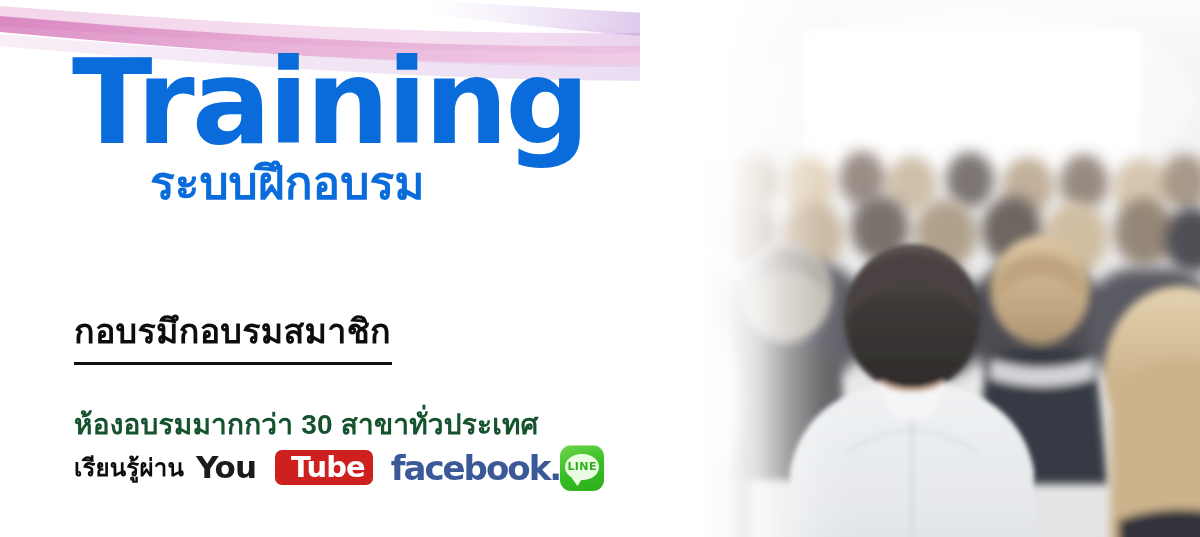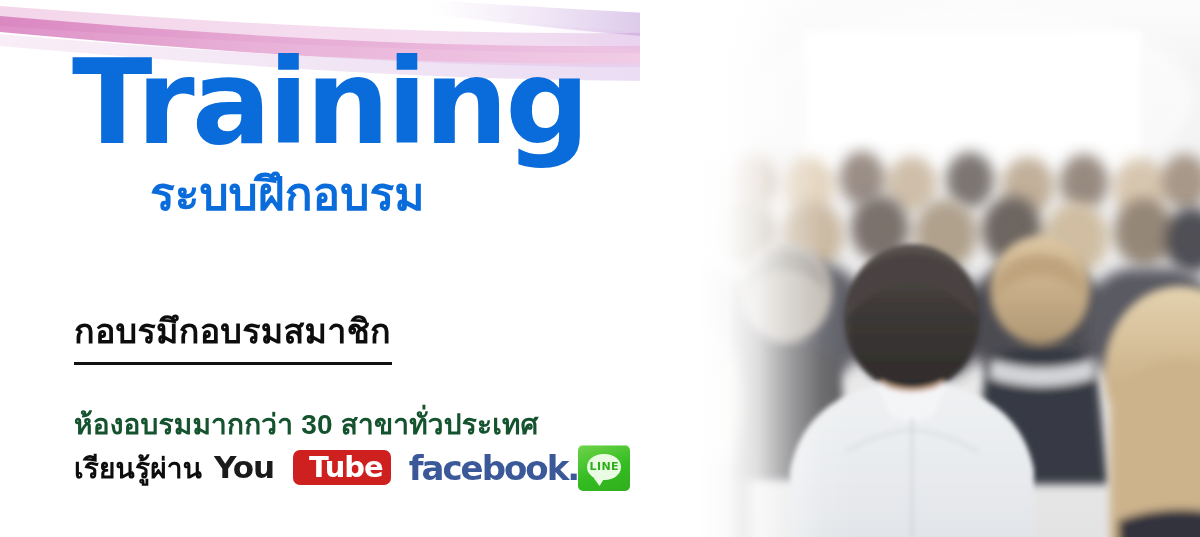--- a/index.html
+++ b/index.html
@@ -65,21 +65,21 @@
   #main-title {
     font-size:118px;
     line-height:0.92;
     font-weight:700;
     color:#0a6cdb;
     letter-spacing:-3px;
     font-family:"DejaVu Sans","Liberation Sans",sans-serif;
   }
 
   #sub-title-thai {
-    margin-top:13px;
+    margin-top:2px;
     margin-left:78px;
     font-size:46px;
     line-height:1.05;
     font-weight:700;
     color:#0a6cdb;
     letter-spacing:0px;
     font-family:"Liberation Sans","DejaVu Sans",sans-serif;
   }
 
   #headline-block { position:absolute; left:74px; top:312px; width:520px; }
@@ -110,21 +110,21 @@
   }
 
   #social-row {
     display:flex;
     align-items:center;
     gap:0px;
     white-space:nowrap;
   }
 
   #learn-via-label {
-    font-size:28px;
+    font-size:24px;
     font-weight:700;
     color:#0d0d0d;
     letter-spacing:0.2px;
     margin-right:12px;
   }
 
   
   #youtube-logo {
     display:inline-flex;
     align-items:center;
@@ -162,22 +162,22 @@
     font-size:34px;
     font-weight:700;
     color:#3b5998;
     letter-spacing:-2px;
     line-height:1;
     margin-right:0;
   }
 
   
   #line-logo {
-    width:52px; height:46px;
-    border-radius:5px;
+    width:44px; height:46px;
+    border-radius:11px;
     background:linear-gradient(160deg,#6fd44a 0%,#35bd22 55%,#2fae1c 100%);
     position:relative;
     display:inline-flex;
     align-items:center;
     justify-content:center;
     flex:0 0 auto;
     box-shadow:inset 0 1px 0 rgba(255,255,255,0.45);
   }
   #line-bubble {
     position:relative;

